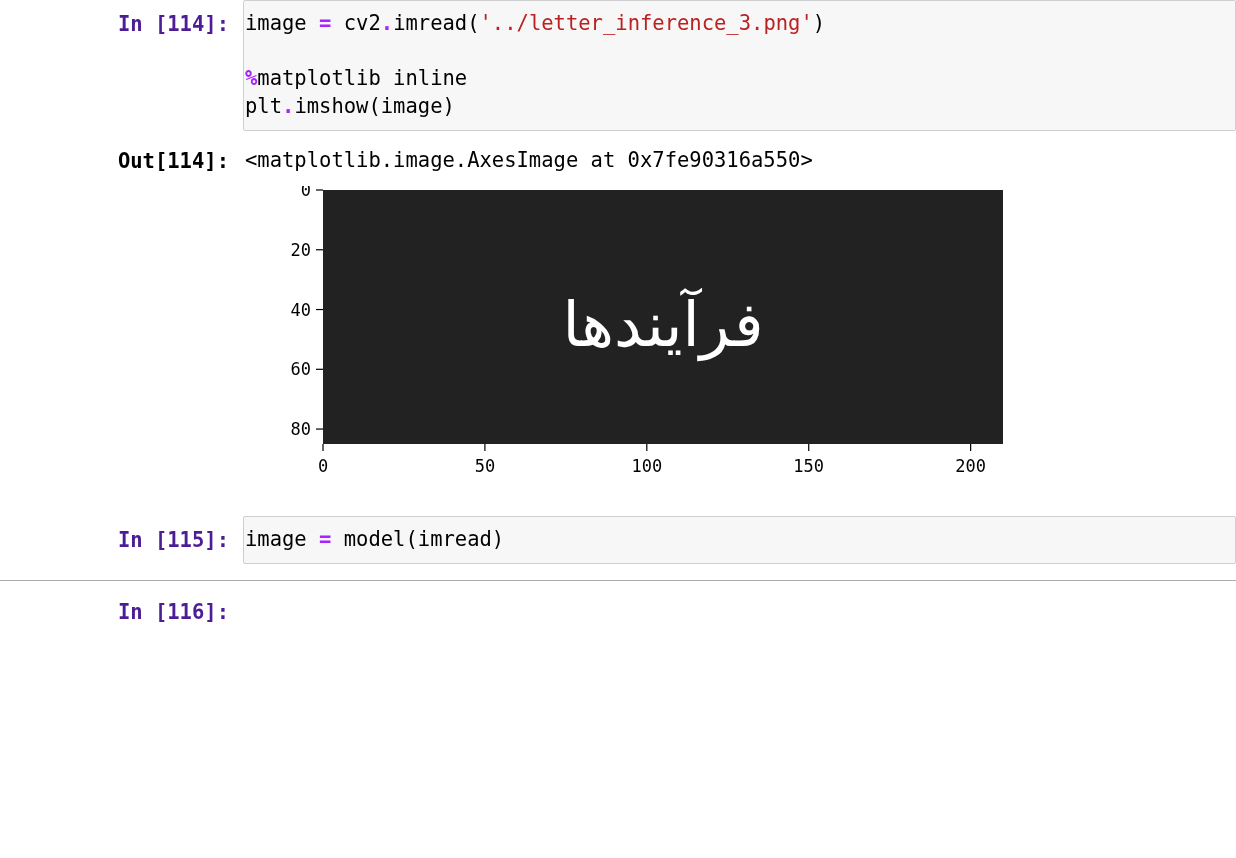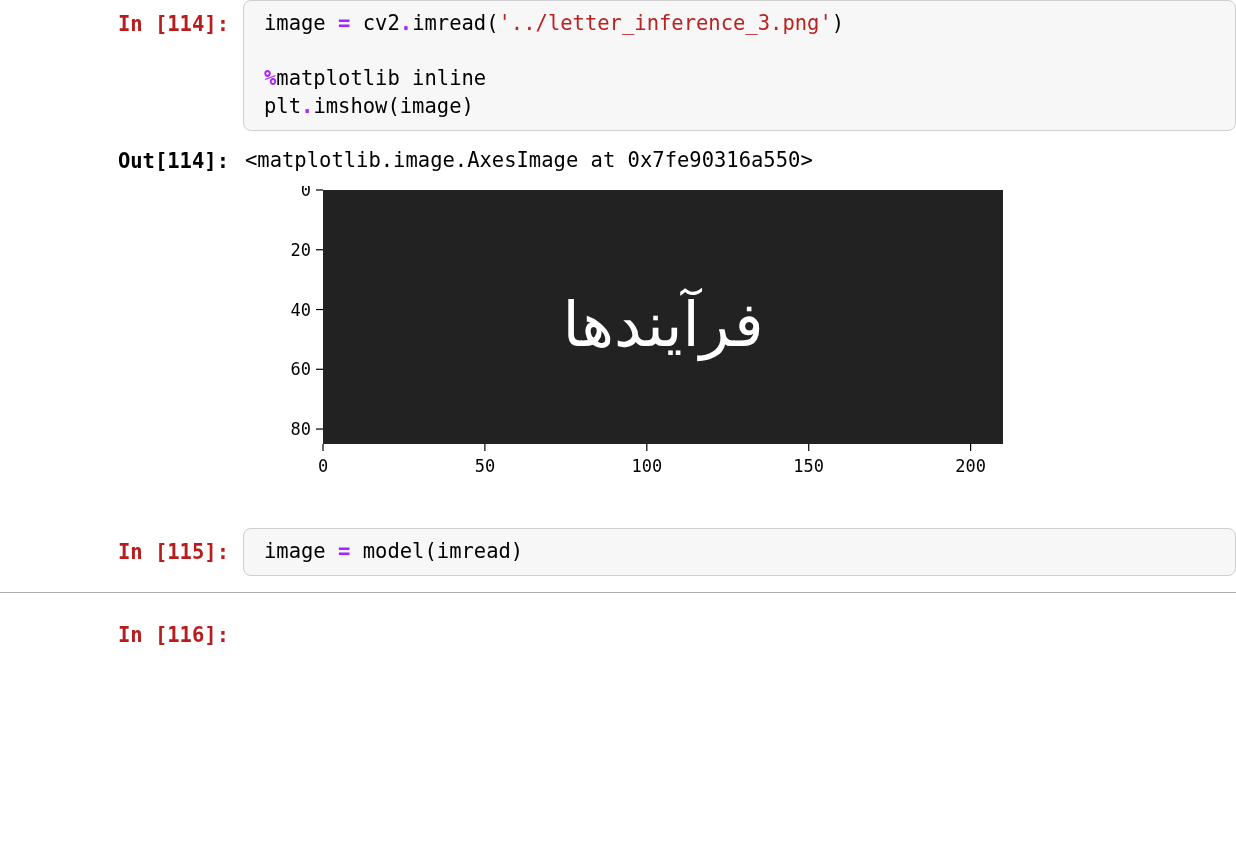--- a/index.html
+++ b/index.html
@@ -1,22 +1,22 @@
 <!DOCTYPE html>
 <html><head>
 <meta charset="utf-8">
 <style>
   html,body{margin:0;padding:0;background:#fff;font-family:"DejaVu Sans Mono","Menlo","Consolas",monospace;font-size:20.5px;line-height:1.35;color:#000}
   .nb{width:1236px;min-height:858px;box-sizing:border-box}
   .cell{display:flex;align-items:flex-start;padding:0 0 6px 0}
   .prompt{width:243px;min-width:243px;text-align:right;padding:11px 14px 0 0;box-sizing:border-box;font-weight:bold;white-space:pre}
-  .prompt .in-label{color:#b91c1c}
+  .prompt .in-label{color:#4c1d95}
   .prompt .out-label{color:#000000}
   .content{flex:1;padding:0;box-sizing:border-box}
-  .code-box{border:1px solid #cfcfcf;background:#f7f7f7;border-radius:8px;padding:9px 20px;white-space:pre;overflow:hidden}
+  .code-box{border:1px solid #cfcfcf;background:#f7f7f7;border-radius:2px;padding:9px 1px;white-space:pre;overflow:hidden}
   .code-box span{white-space:pre}
   .output-text{padding:10px 2px 6px 2px;white-space:pre}
   .tok-op{color:#AA22FF;font-weight:bold}
   .tok-str{color:#BA2121}
   .tok-magic{color:#AA22FF;font-weight:bold}
   .tok-plain{color:#000}
   .divider{height:1px;background:#ababab;margin:10px 0 0 0}
   .selected{border-left:6px solid #42A5F5;background:#fff;margin-left:-6px}
   .svg-wrap{padding:6px 0 0 20px}
   .chart svg{display:block}
@@ -71,30 +71,30 @@
               <line x1="53" x2="60" y1="183.29411764705884" y2="183.29411764705884" class="axisedge"></line>
               <text x="48" y="189.29411764705884" text-anchor="end" font-size="17" fill="#000">60</text>
               <line x1="53" x2="60" y1="243.05882352941177" y2="243.05882352941177" class="axisedge"></line>
               <text x="48" y="249.05882352941177" text-anchor="end" font-size="17" fill="#000">80</text>
             </g>
         </svg>
       </div>
     </div>
   </div>
 
-  <div class="cell" style="margin-top:18px">
+  <div class="cell" style="margin-top:6px">
     <div class="prompt"><span class="in-label">In [115]:</span></div>
     <div class="content">
       <div class="code-box"><span class="tok-plain">image </span><span class="tok-op">=</span><span class="tok-plain"> model(imread)</span></div>
     </div>
   </div>
 
   <div class="divider"></div>
 
   <div class="selected" style="padding:0 0 4px 0">
-    <div class="cell" style="margin-top:18px">
+    <div class="cell" style="margin-top:7px">
       <div class="prompt"><span class="in-label">In [116]:</span></div>
     </div>
     <div class="cell">
     </div>
   </div>
 
 </div>
 
 </body></html>

